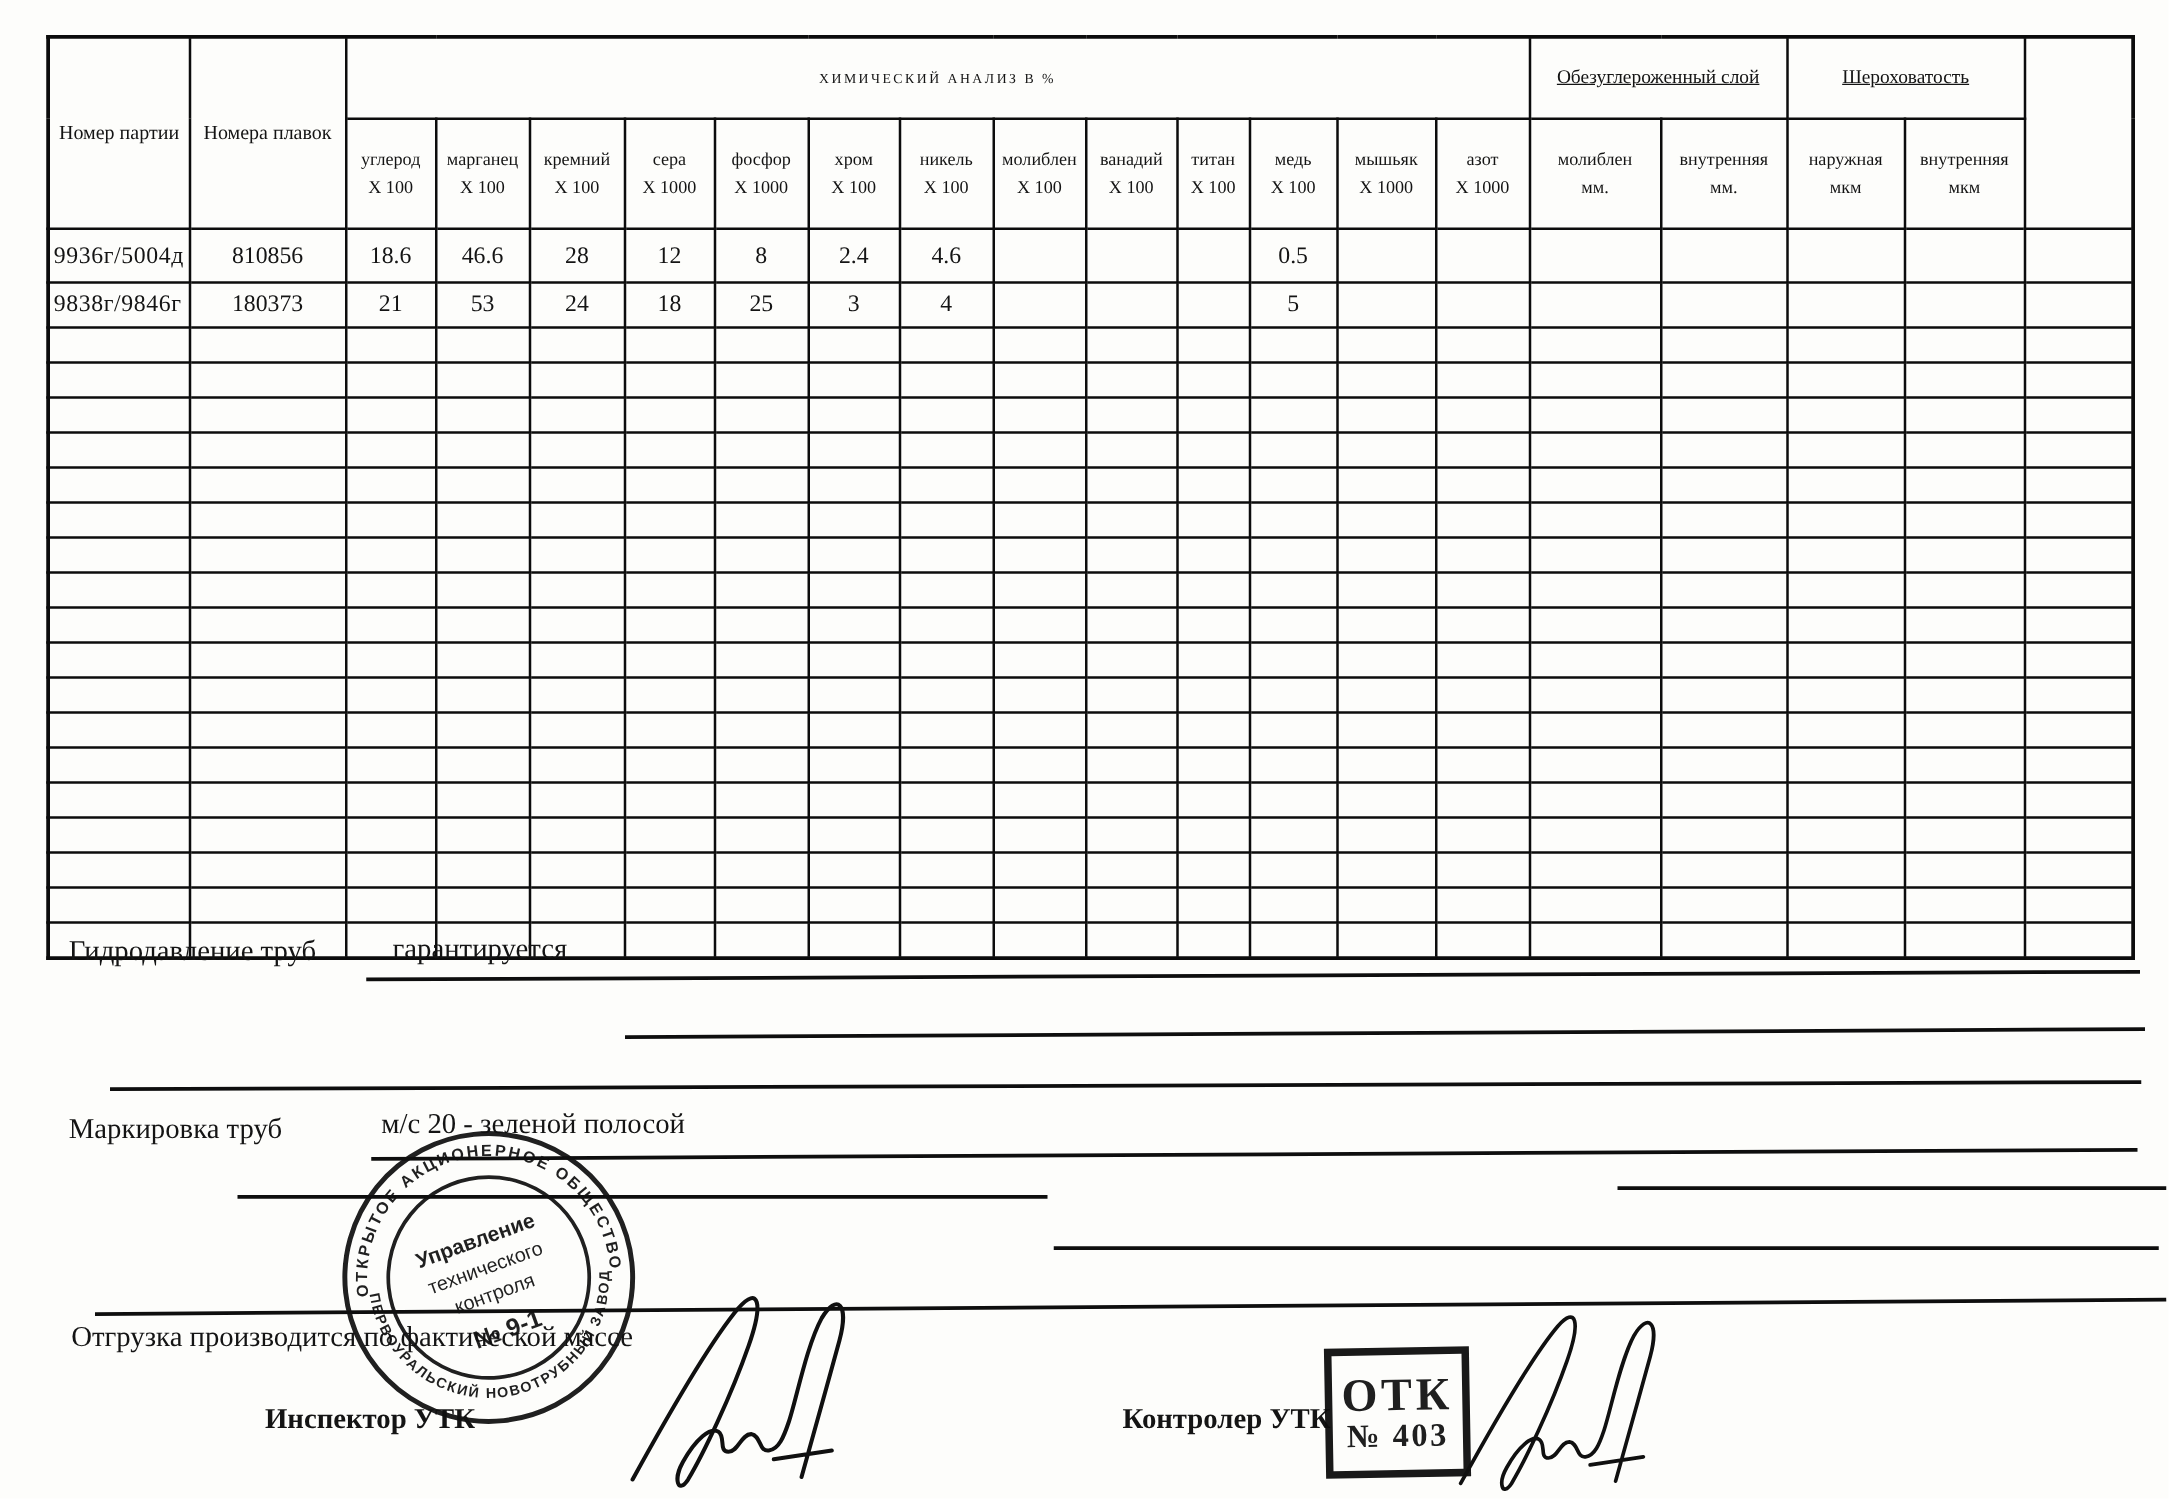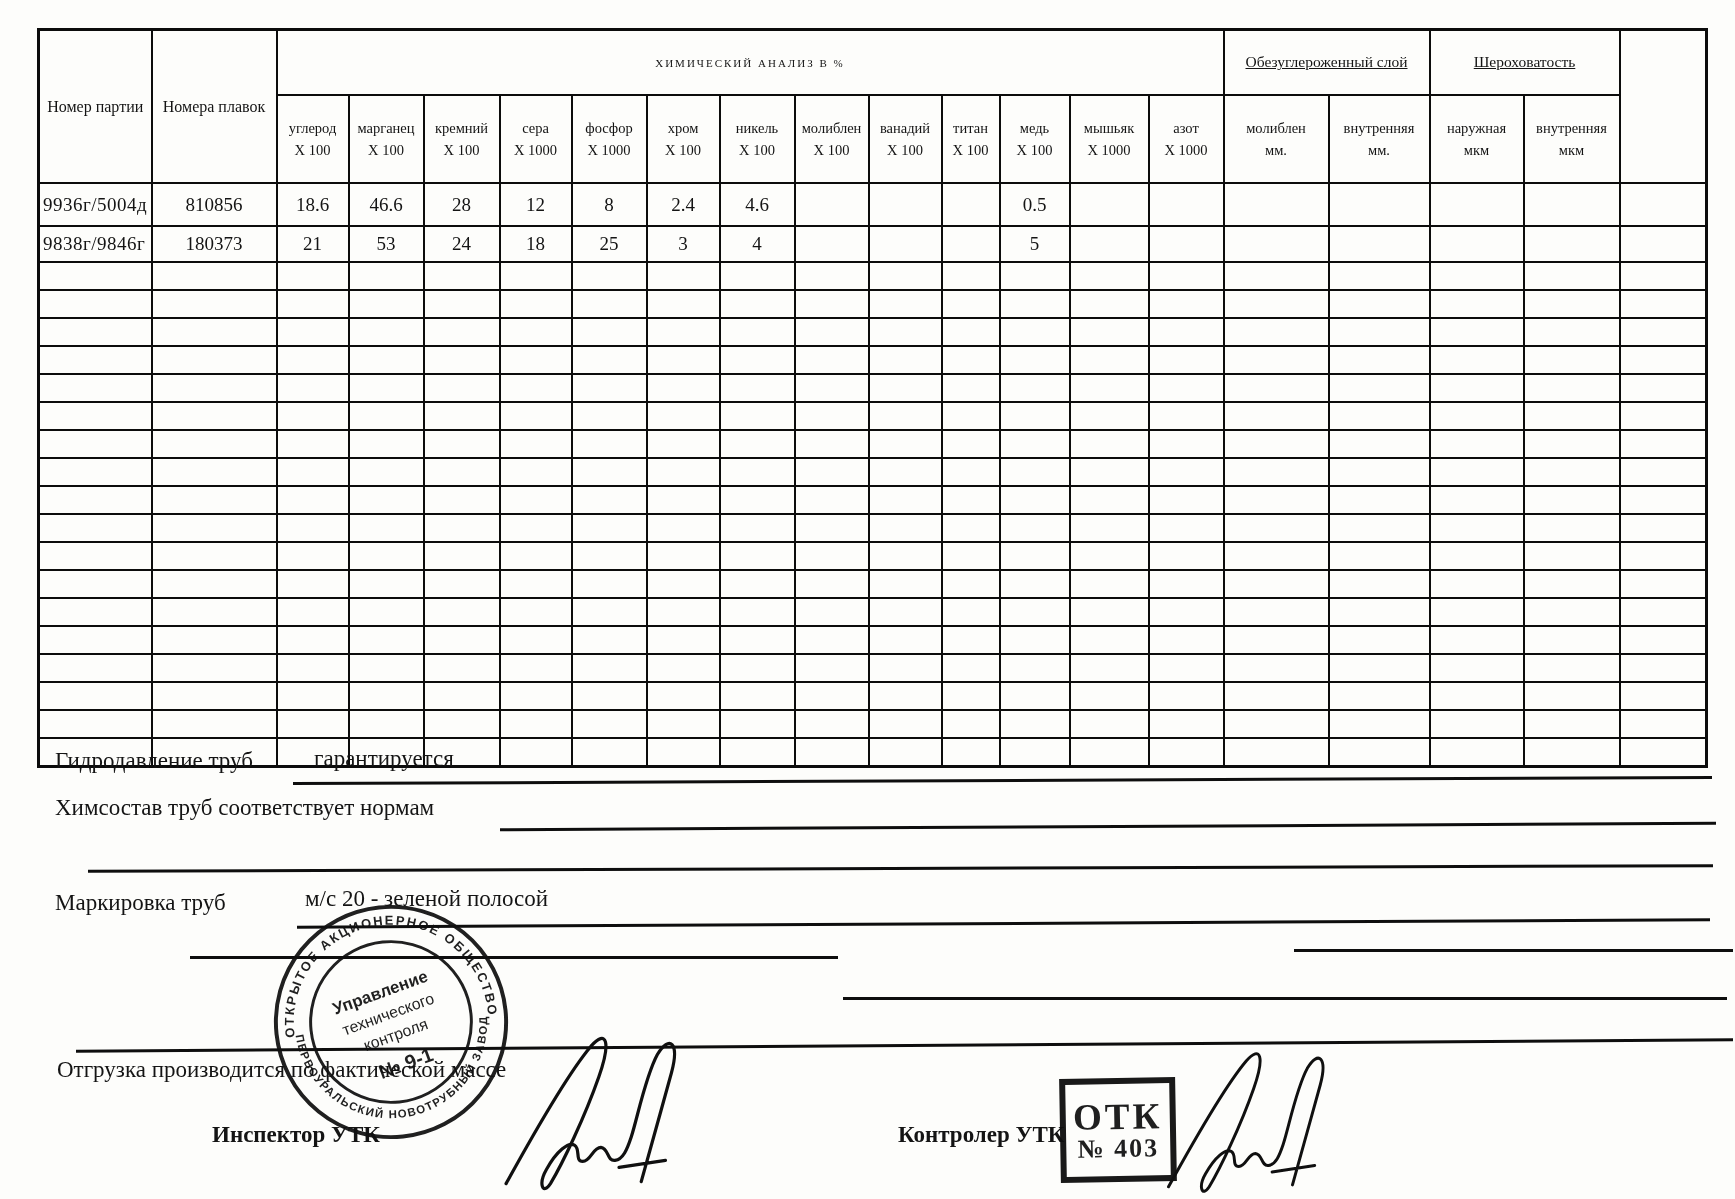--- a/index.html
+++ b/index.html
@@ -607,21 +607,20 @@
           <td class="v"></td>
           <td class="v"></td>
         </tr>
       </tbody>
     </table>
 
   <div class="note" style="left:55px; top:748px">Гидродавление труб</div>
   <div class="note" style="left:314px; top:746px">гарантируется</div>
   <div class="rule" style="left:293px; top:779px; width:1419px; transform:rotate(-0.25deg)"></div>
 
-  <div class="note" style="left:55px; top:795px">Химсостав труб соответствует нормам</div>
   <div class="rule" style="left:500px; top:825px; width:1216px; transform:rotate(-0.3deg)"></div>
 
   <div class="rule" style="left:88px; top:867px; width:1625px; transform:rotate(-0.2deg)"></div>
 
   <div class="note" style="left:55px; top:890px">Маркировка труб</div>
   <div class="note" style="left:305px; top:886px">м/с 20 - зеленой полосой</div>
   <div class="rule" style="left:297px; top:922px; width:1413px; transform:rotate(-0.3deg)"></div>
 
   <div class="rule" style="left:190px; top:956px; width:648px"></div>
   <div class="rule" style="left:1294px; top:949px; width:439px"></div>

